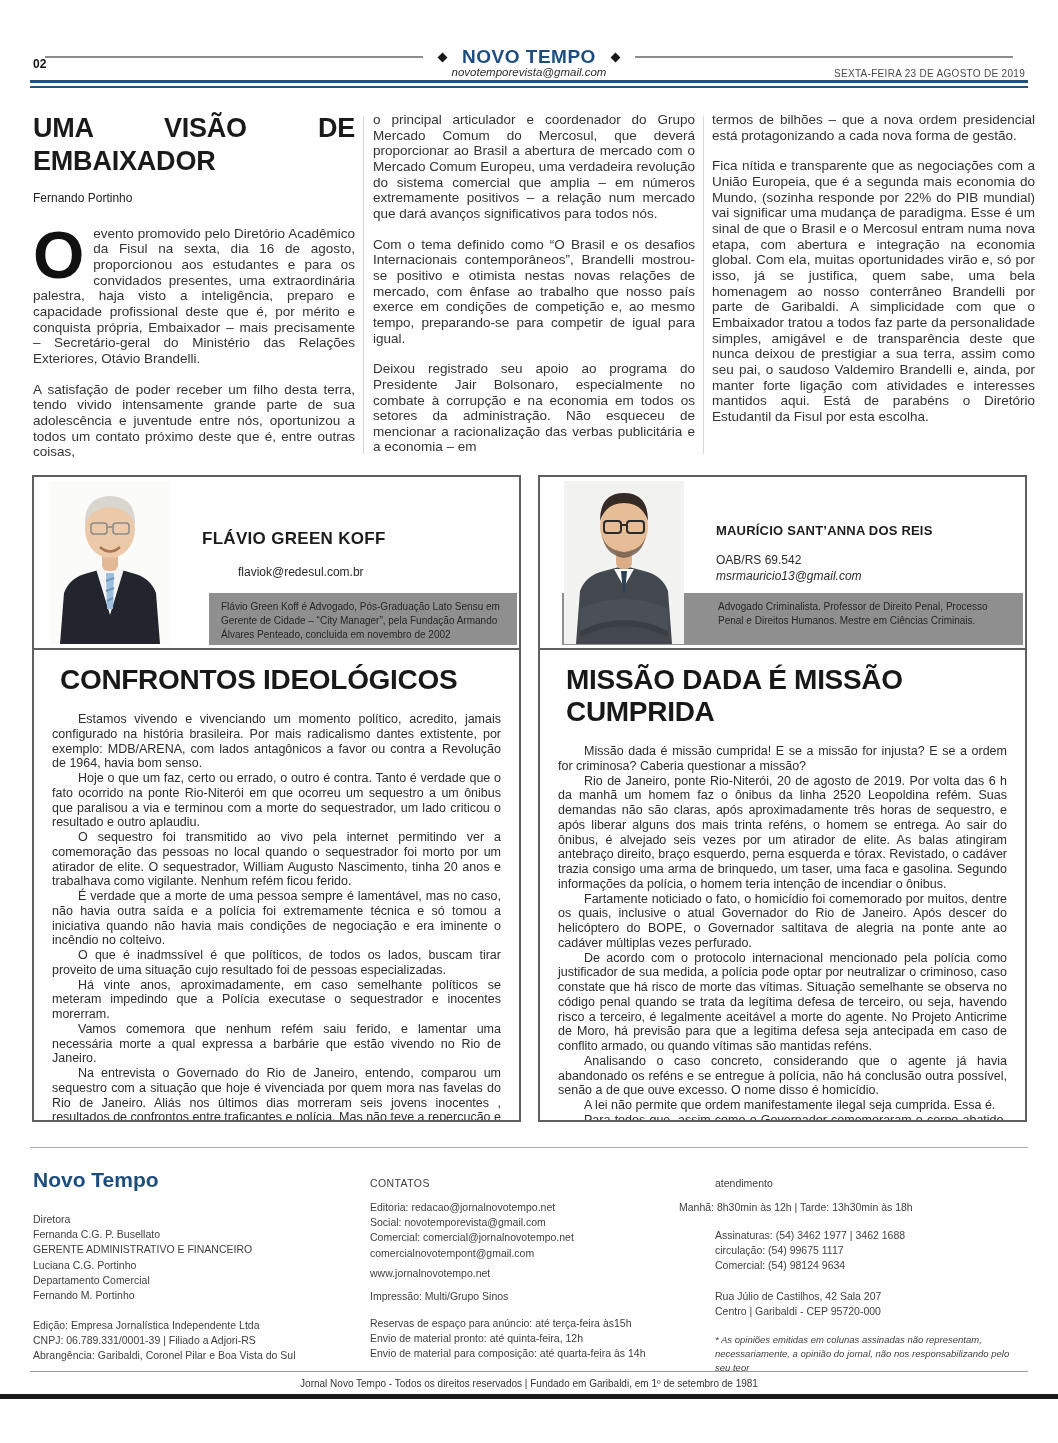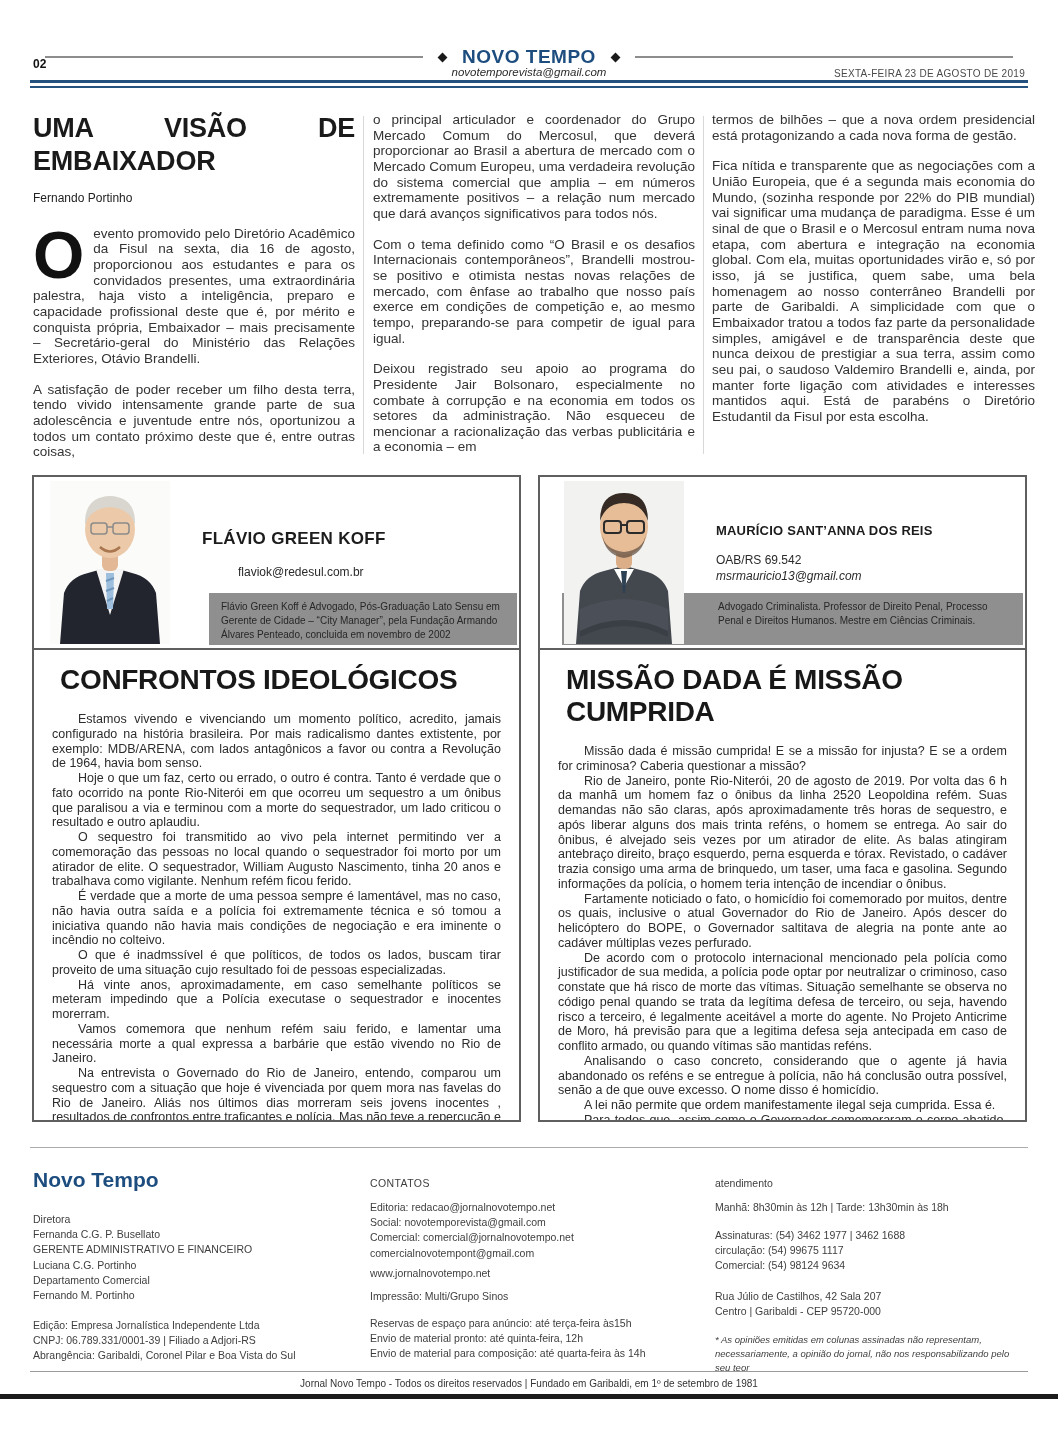--- a/index.html
+++ b/index.html
@@ -53,21 +53,21 @@
   .foot-brand{position:absolute;left:33px;top:1168px;font-size:21px;font-weight:700;color:#1d4d7f;}
   .fblock{position:absolute;font-size:10.5px;line-height:1.45;color:#3e3e3e;white-space:pre-line;}
   .f-staff{left:33px;top:1212px;}
   .f-edition{left:33px;top:1318px;}
   .f-contacts-h{left:370px;top:1176px;letter-spacing:.4px;}
   .f-contacts{left:370px;top:1200px;}
   .f-web{left:370px;top:1266px;}
   .f-print{left:370px;top:1289px;}
   .f-deadlines{left:370px;top:1316px;}
   .f-service-h{left:715px;top:1176px;}
-  .f-hours{left:715px;top:1200px;}
+  .f-hours{left:679px;top:1200px;}
   .f-phones{left:715px;top:1228px;}
   .f-address{left:715px;top:1289px;}
   .f-disclaimer{left:715px;top:1333px;width:310px;font-size:9.5px;font-style:italic;color:#3e3e3e;}
   .credit-rule{position:absolute;left:30px;right:30px;top:1371px;height:1px;background:#9b9b9b;}
   .credit{position:absolute;left:0;right:0;top:1378px;text-align:center;font-size:10px;color:#333;}
   .bottom-bar{position:absolute;left:0;right:0;top:1394px;height:5px;background:#1b1b1b;}
 </style>
 </head>
 <body>
 

